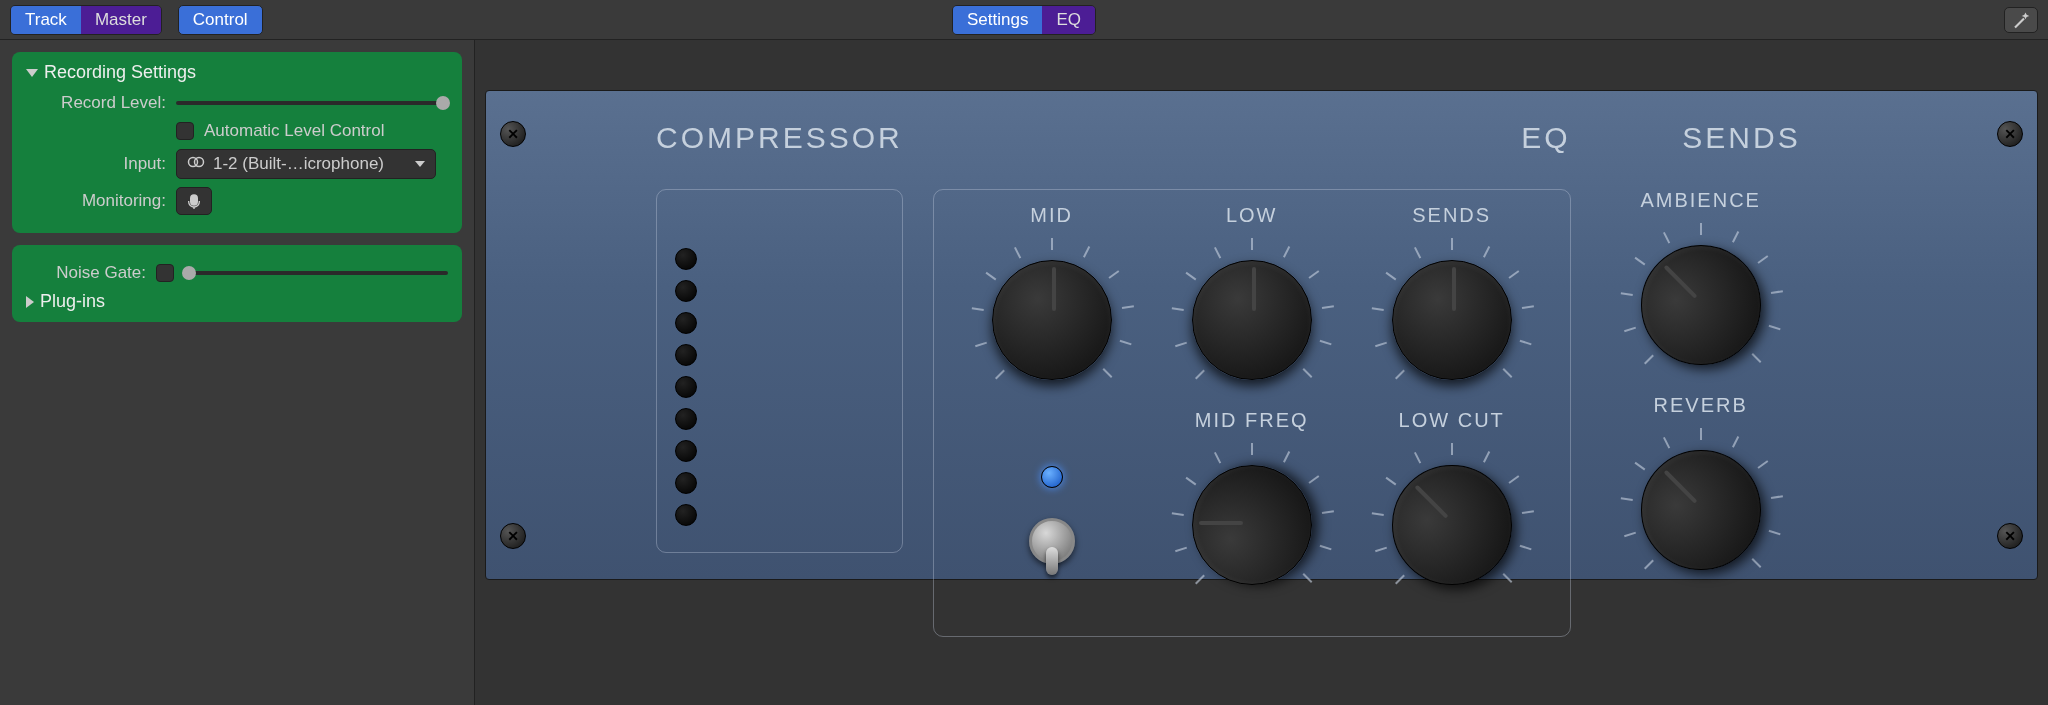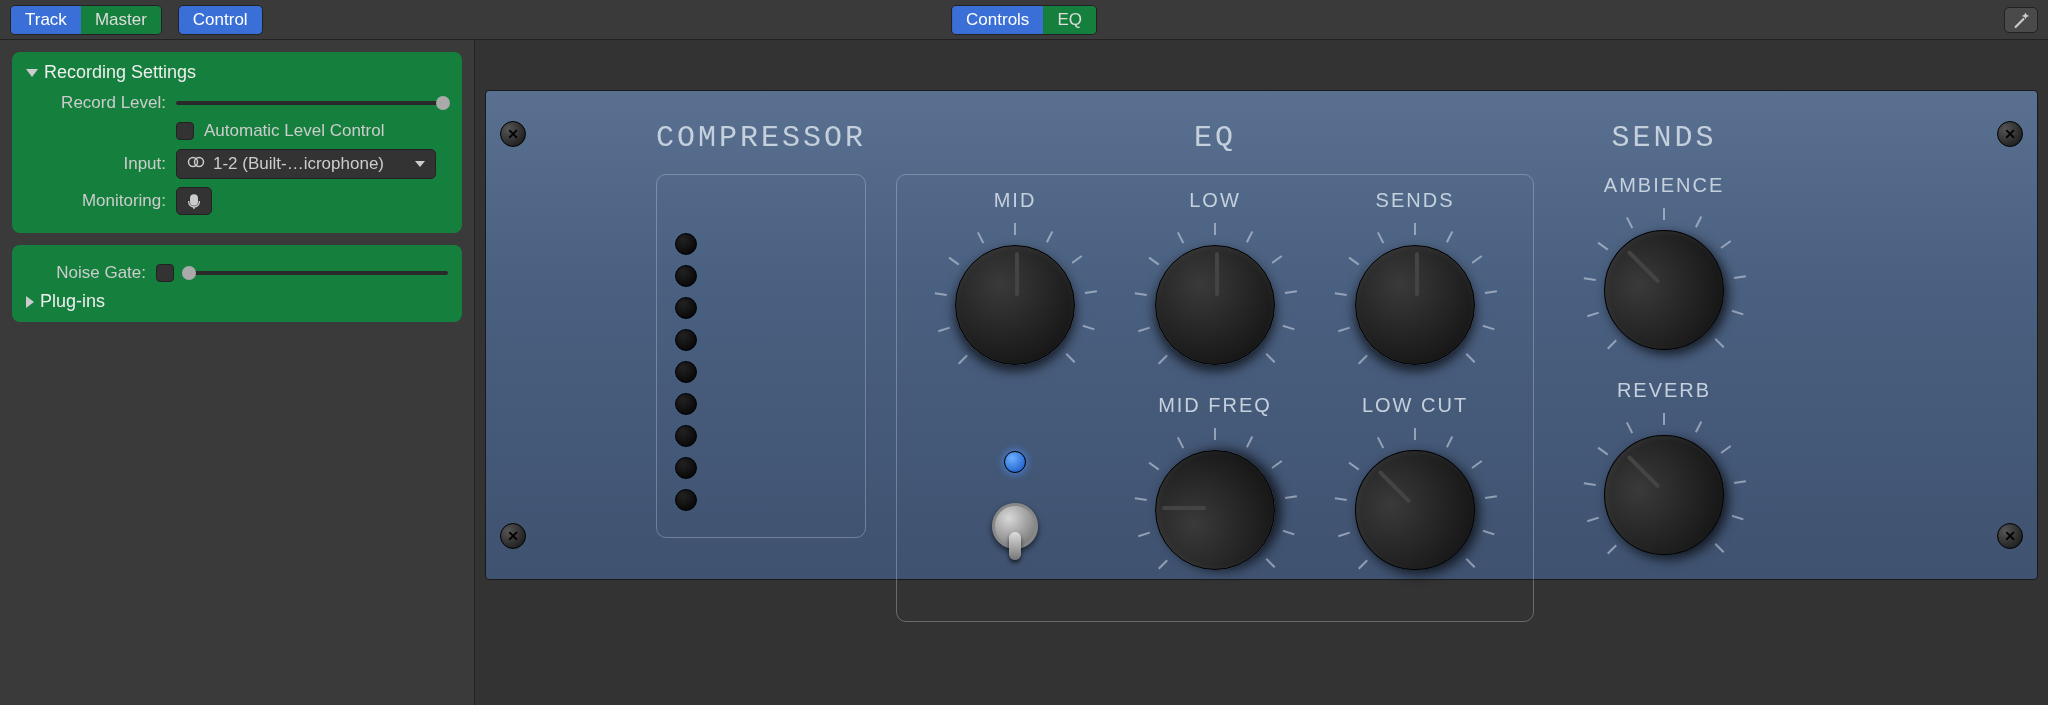--- a/index.html
+++ b/index.html
@@ -25,21 +25,21 @@
 }
 .seg-group {
   display: inline-flex;
   border-radius: 5px;
   overflow: hidden;
   border: 1px solid #222;
   margin-right: 16px;
 }
 .seg-btn {
   padding: 4px 14px;
-  background: #15803d;
+  background: #4c1d95;
   color: #ddd;
   font-size: 17px;
   cursor: pointer;
   border: none;
 }
 .seg-btn.active {
   background: #3a6fd8;
   color: #fff;
 }
 .compare-btn {
@@ -211,26 +211,26 @@
   color: #000;
   font-size: 14px;
   font-weight: bold;
 }
 .screw.tl { top: 30px; left: 14px; }
 .screw.bl { bottom: 30px; left: 14px; }
 .screw.tr { top: 30px; right: 14px; }
 .screw.br { bottom: 30px; right: 14px; }
 
 .section-title {
-  font-family: Liberation Mono, monospace;
+  font-family: Liberation Sans, sans-serif;
   font-size: 30px;
   letter-spacing: 3px;
   color: #c5d0dd;
-  text-align: center;
-  margin-bottom: 19px;
+  text-align: right;
+  margin-bottom: 34px;
 }
 .section-box {
   border: 1px solid rgba(200,210,225,0.35);
   border-radius: 10px;
   padding: 14px 18px 26px 18px;
   display: flex;
   gap: 24px;
 }
 .compressor-section { margin-left: 120px; }
 .eq-section { }
@@ -367,21 +367,21 @@
 <body>
 
 <div class="top-bar">
   <div class="seg-group">
     <button class="seg-btn active">Track</button>
     <button class="seg-btn">Master</button>
   </div>
   <button class="compare-btn">Control</button>
 
   <div class="center-seg seg-group">
-    <button class="seg-btn active">Controls</button>
+    <button class="seg-btn active">Settings</button>
     <button class="seg-btn">EQ</button>
   </div>
 
   <div class="tool-icon">
     <svg viewBox="0 0 24 24">
         <path d="M3 21l12-12 2 2L5 23zM18 2l1.5 3L23 6.5 19.5 8 18 11l-1.5-3L13 6.5 16.5 5z"></path>
       </svg>
   </div>
 </div>
 

